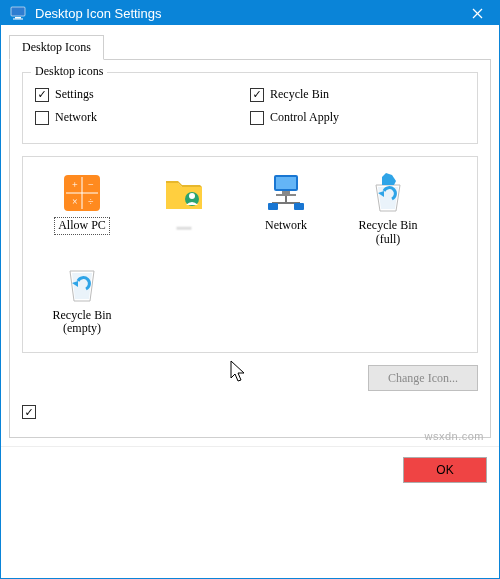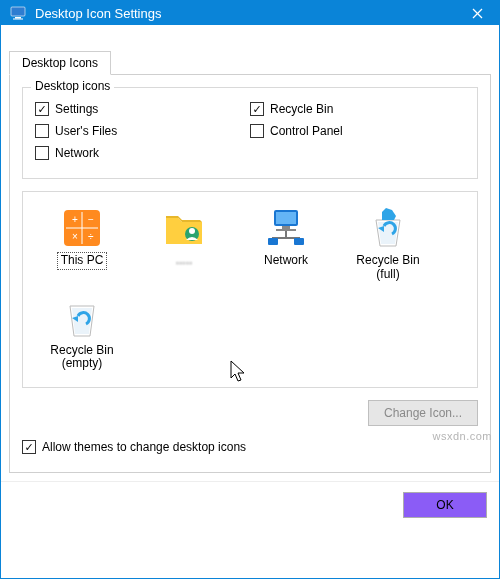--- a/index.html
+++ b/index.html
@@ -27,21 +27,21 @@
     margin-right: 8px;
     display: flex; align-items: center; justify-content: center;
   }
   .titlebar .spacer { flex: 1; }
   .titlebar .winbtn {
     width: 44px; height: 32px;
     display: flex; align-items: center; justify-content: center;
     margin-right: -8px;
     color: #fff;
   }
-  .client { padding: 20px 8px 8px 8px; }
+  .client { padding: 4px 8px 8px 8px; font-family: Liberation Serif, serif; }
   .tabstrip {
     display: flex;
     border-bottom: 1px solid #cfcfcf;
     margin-top: 6px;
   }
   .tab {
     border: 1px solid #cfcfcf;
     border-bottom: 1px solid #fff;
     background: #fff;
     padding: 4px 12px;
@@ -122,21 +122,21 @@
   }
   .btn-row {
     display: flex;
     justify-content: flex-end;
     gap: 8px;
     margin-bottom: 14px;
   }
   .btn {
     min-width: 110px;
     height: 26px;
-    background: #8b5cf6;
+    background: #ef4444;
     border: 1px solid #adadad;
     font-size: 12px;
     display: flex; align-items: center; justify-content: center;
     padding: 0 10px;
   }
   .btn.disabled {
     color: #8a8a8a;
     border-color: #bfbfbf;
     background: #e6e6e6;
   }
@@ -156,21 +156,21 @@
     filter: blur(1.2px);
     color: #444;
   }
   .cursor {
     position: absolute;
     left: 230px; top: 360px;
     pointer-events: none;
   }
   .watermark {
     position: absolute;
-    right: 8px;
+    right: 16px;
     top: 430px;
     transform: rotate(0deg);
     color: #b5b5b5;
     font-size: 11px;
     letter-spacing: 0.5px;
   }
 </style>
 </head>
 <body>
 
@@ -203,56 +203,52 @@
     <div class="groupbox">
       <span class="legend">Desktop icons</span>
       <div class="check-row">
         <div class="check-col">
           <label class="chk">
             <span class="chkbox">✓</span>
             <span>Settings</span>
           </label>
           <label class="chk">
             <span class="chkbox"></span>
-            <span>User's Files</span>
-          </label>
-          <label class="chk">
-            <span class="chkbox"></span>
             <span>Network</span>
           </label>
         </div>
         <div class="check-col">
           <label class="chk">
             <span class="chkbox">✓</span>
             <span>Recycle Bin</span>
           </label>
           <label class="chk">
             <span class="chkbox"></span>
-            <span>Control Panel</span>
+            <span>Control Apply</span>
           </label>
         </div>
       </div>
     </div>
 
     <div class="icon-area">
       <div class="icon-grid">
 
         <div class="icon-cell selected">
           <div class="icon48">
             <svg width="48" height="48" viewBox="0 0 48 48">
               <rect x="6" y="6" width="36" height="36" rx="4" fill="#ff8a1f"></rect>
               <line x1="24" y1="8" x2="24" y2="40" stroke="#fff" stroke-width="1"></line>
               <line x1="8" y1="24" x2="40" y2="24" stroke="#fff" stroke-width="1"></line>
               <text x="14" y="19" font-size="10" fill="#fff">+</text>
               <text x="30" y="19" font-size="10" fill="#fff">−</text>
               <text x="14" y="36" font-size="10" fill="#fff">×</text>
               <text x="30" y="36" font-size="10" fill="#fff">÷</text>
             </svg>
           </div>
-          <div class="caption">This PC</div>
+          <div class="caption">Allow PC</div>
         </div>
 
         <div class="icon-cell">
           <div class="icon48">
             <svg width="48" height="48" viewBox="0 0 48 48">
               <path d="M6 14 L18 14 L22 18 L42 18 L42 40 L6 40 Z" fill="#ffcf3f"></path>
               <path d="M6 14 L18 14 L22 18 L42 18 L40 16 L22 16 L18 12 L6 12 Z" fill="#e7b72c"></path>
               <circle cx="32" cy="30" r="7" fill="#2aa36f"></circle>
               <circle cx="32" cy="27" r="3" fill="#fff"></circle>
               <path d="M26 36 Q32 30 38 36 Z" fill="#fff"></path>
@@ -306,21 +302,20 @@
 
       </div>
     </div>
 
     <div class="btn-row">
       <div class="btn disabled">Change Icon...</div>
     </div>
 
     <label class="chk allow-themes">
       <span class="chkbox">✓</span>
-      <span>Allow themes to change desktop icons</span>
     </label>
 
   </div>
 </div>
 
 <div class="footer">
   <div class="btn">OK</div>
 </div>
 
 <svg class="cursor" width="18" height="24" viewBox="0 0 18 24">

